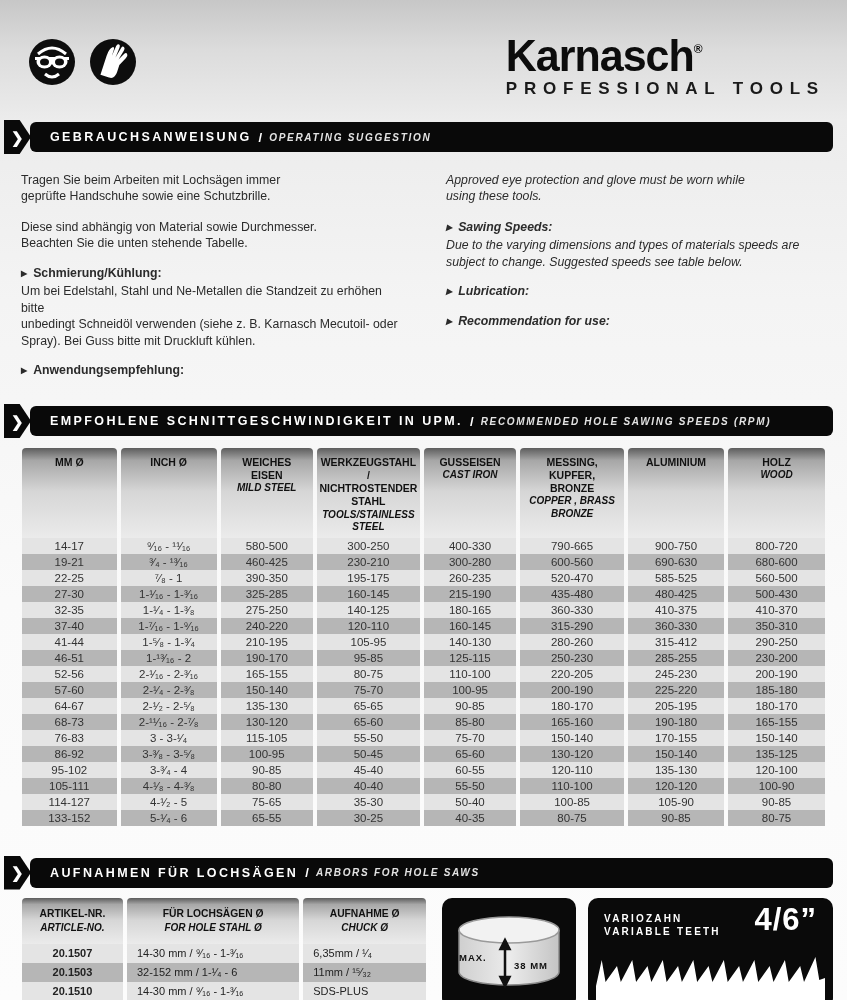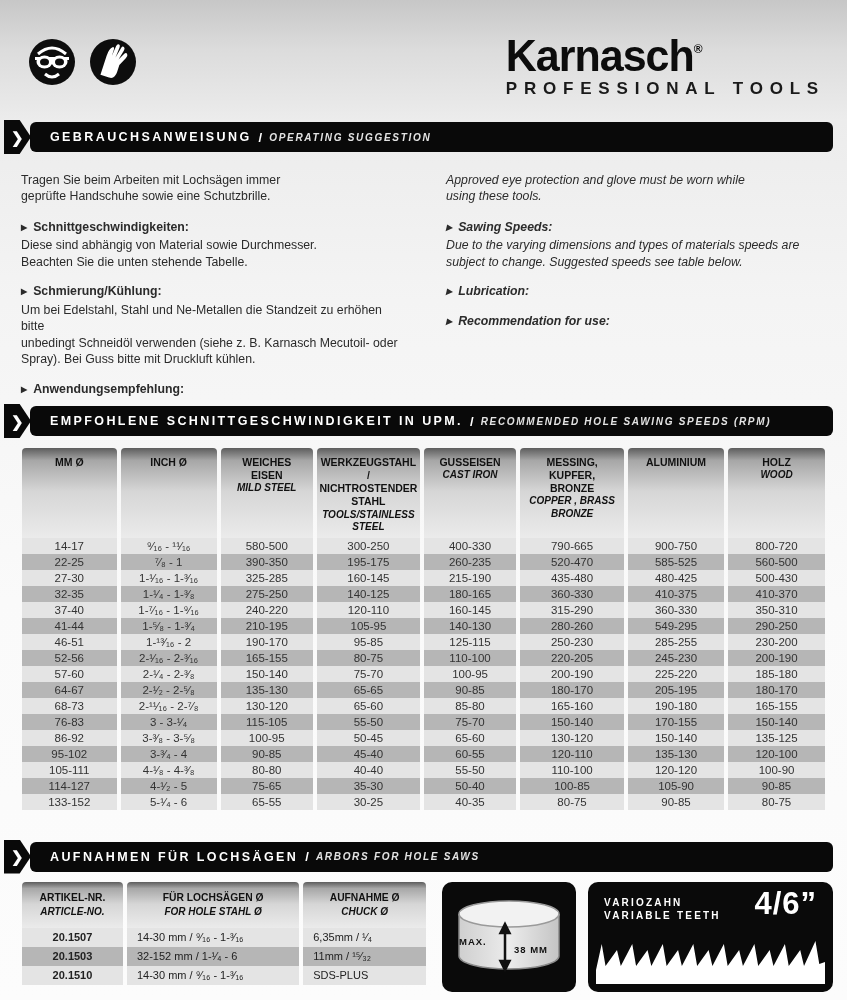--- a/index.html
+++ b/index.html
@@ -125,21 +125,20 @@
       </div>
     <span class="bar-de">GEBRAUCHSANWEISUNG</span>
     <span class="bar-sep">/</span>
     <span class="bar-en">OPERATING SUGGESTION</span>
   </div>
 
   <div class="usage">
     <div class="u-col de">
         <p class="u-intro">Tragen Sie beim Arbeiten mit Lochsägen immer
 geprüfte Handschuhe sowie eine Schutzbrille.</p>
-        <div class="u-title">Schnittgeschwindigkeiten:</div>
         <p class="u-text">Diese sind abhängig von Material sowie Durchmesser.
 Beachten Sie die unten stehende Tabelle.</p>
         <div class="u-title">Schmierung/Kühlung:</div>
         <p class="u-text">Um bei Edelstahl, Stahl und Ne-Metallen die Standzeit zu erhöhen bitte
 unbedingt Schneidöl verwenden (siehe z. B. Karnasch Mecutoil- oder
 Spray). Bei Guss bitte mit Druckluft kühlen.</p>
         <div class="u-title">Anwendungsempfehlung:</div>
       </div>
     <div class="u-col en">
         <p class="u-intro">Approved eye protection and glove must be worn while
@@ -215,20 +214,30 @@
           <td class="c1">14-17</td>
           <td class="c2">⁹⁄₁₆ - ¹¹⁄₁₆</td>
           <td class="c3">580-500</td>
           <td class="c4">300-250</td>
           <td class="c5">400-330</td>
           <td class="c6">790-665</td>
           <td class="c7">900-750</td>
           <td class="c8">800-720</td>
         </tr>
         <tr>
+          <td class="c1">19-21</td>
+          <td class="c2">³⁄₄ - ¹³⁄₁₆</td>
+          <td class="c3">460-425</td>
+          <td class="c4">230-210</td>
+          <td class="c5">300-280</td>
+          <td class="c6">600-560</td>
+          <td class="c7">690-630</td>
+          <td class="c8">680-600</td>
+        </tr>
+        <tr>
           <td class="c1">22-25</td>
           <td class="c2">⁷⁄₈ - 1</td>
           <td class="c3">390-350</td>
           <td class="c4">195-175</td>
           <td class="c5">260-235</td>
           <td class="c6">520-470</td>
           <td class="c7">585-525</td>
           <td class="c8">560-500</td>
         </tr>
         <tr>
@@ -261,21 +270,21 @@
           <td class="c7">360-330</td>
           <td class="c8">350-310</td>
         </tr>
         <tr>
           <td class="c1">41-44</td>
           <td class="c2">1-⁵⁄₈ - 1-³⁄₄</td>
           <td class="c3">210-195</td>
           <td class="c4">105-95</td>
           <td class="c5">140-130</td>
           <td class="c6">280-260</td>
-          <td class="c7">549-295</td>
+          <td class="c7">315-412</td>
           <td class="c8">290-250</td>
         </tr>
         <tr>
           <td class="c1">46-51</td>
           <td class="c2">1-¹³⁄₁₆ - 2</td>
           <td class="c3">190-170</td>
           <td class="c4">95-85</td>
           <td class="c5">125-115</td>
           <td class="c6">250-230</td>
           <td class="c7">285-255</td>

